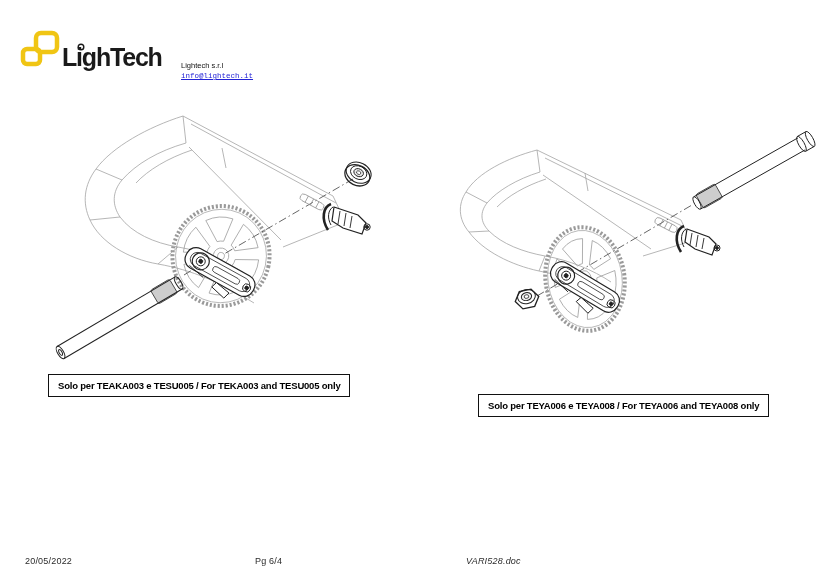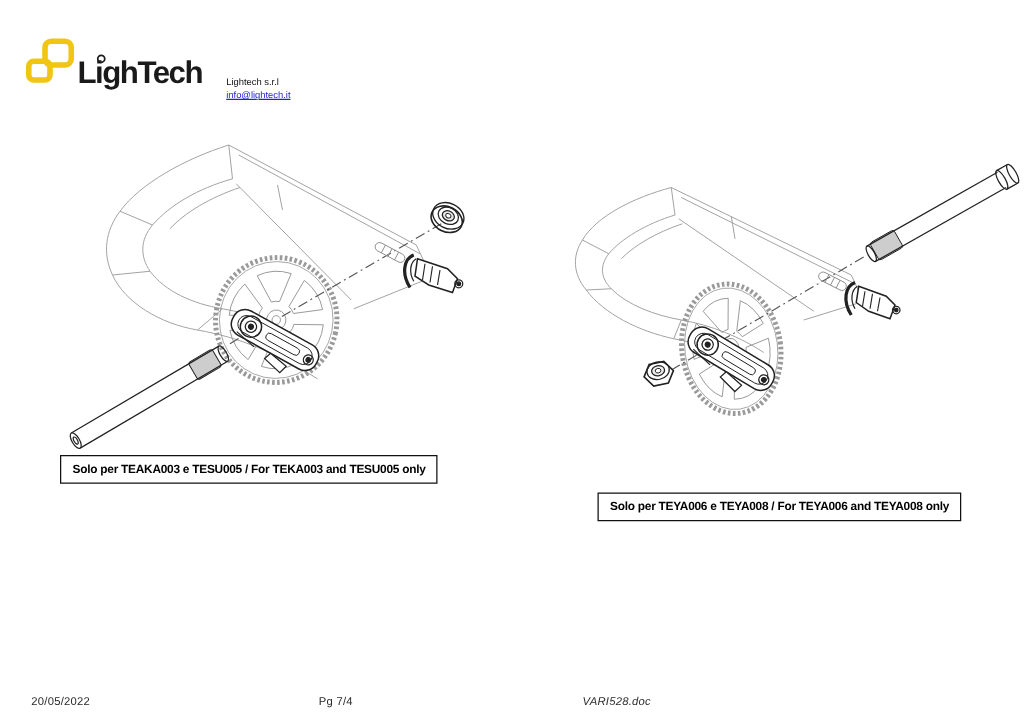--- a/index.html
+++ b/index.html
@@ -1,20 +1,20 @@
 <!DOCTYPE html>
 <html><head>
 <meta charset="utf-8">
 <style>
   html,body{margin:0;padding:0;background:#fff;}
   .page{position:relative;width:823px;height:576px;background:#fff;overflow:hidden;
         font-family:"Liberation Sans",sans-serif;color:#111;}
   .logo-svg{position:absolute;left:18px;top:28px;}
   .company{position:absolute;left:181px;top:61px;font-size:7.5px;line-height:10px;color:#111;}
-  .company a{color:#2323d6;text-decoration:underline;cursor:pointer;}
+  .company a{color:#2323d6;text-decoration:underline;cursor:pointer;font-family:Liberation Mono, monospace;}
   .fig{position:absolute;}
   .caption-box{position:absolute;height:21px;border:1.6px solid #111;background:#fff;
         display:flex;align-items:center;padding:0 9px;white-space:nowrap;
         font-size:9.5px;font-weight:bold;letter-spacing:-0.2px;color:#000;}
   .footer-text{position:absolute;top:556px;font-size:9px;color:#2b2b2b;letter-spacing:0.2px;}
   svg *{vector-effect:non-scaling-stroke;}
 </style>
 </head>
 <body>
 
@@ -197,24 +197,24 @@
     </g>
 
     <g transform="translate(82,196) rotate(-12)" fill="none" stroke="#222">
       <path d="M 12,0 L 6,8.8 L -6,8.8 L -12,0 L -6,-8.8 L 6,-8.8 Z" fill="#fff" stroke-width="1.3"></path>
       <ellipse cx="0" cy="-2.5" rx="9" ry="7" stroke-width="1"></ellipse>
       <ellipse cx="0" cy="-2.5" rx="5.2" ry="4" fill="#eee" stroke-width="1"></ellipse>
       <ellipse cx="0" cy="-2.5" rx="2.3" ry="1.8" fill="#fff" stroke-width="0.8"></ellipse>
     </g>
   </svg>
 
-  <div class="caption-box" style="left:48px;top:364px;">
+  <div class="caption-box" style="left:48px;top:374px;">
     <span>Solo per TEAKA003 e TESU005 / For TEKA003 and TESU005 only</span>
   </div>
   <div class="caption-box" style="left:478px;top:394px;">
     <span>Solo per TEYA006 e TEYA008 / For TEYA006 and TEYA008 only</span>
   </div>
 
   <div class="footer-text" style="left:25px;">20/05/2022</div>
-  <div class="footer-text" style="left:255px;">Pg 7/4</div>
+  <div class="footer-text" style="left:255px;">Pg 6/4</div>
   <div class="footer-text" style="left:466px;font-style:italic;">VARI528.doc</div>
 
 </div>
 
 </body></html>

